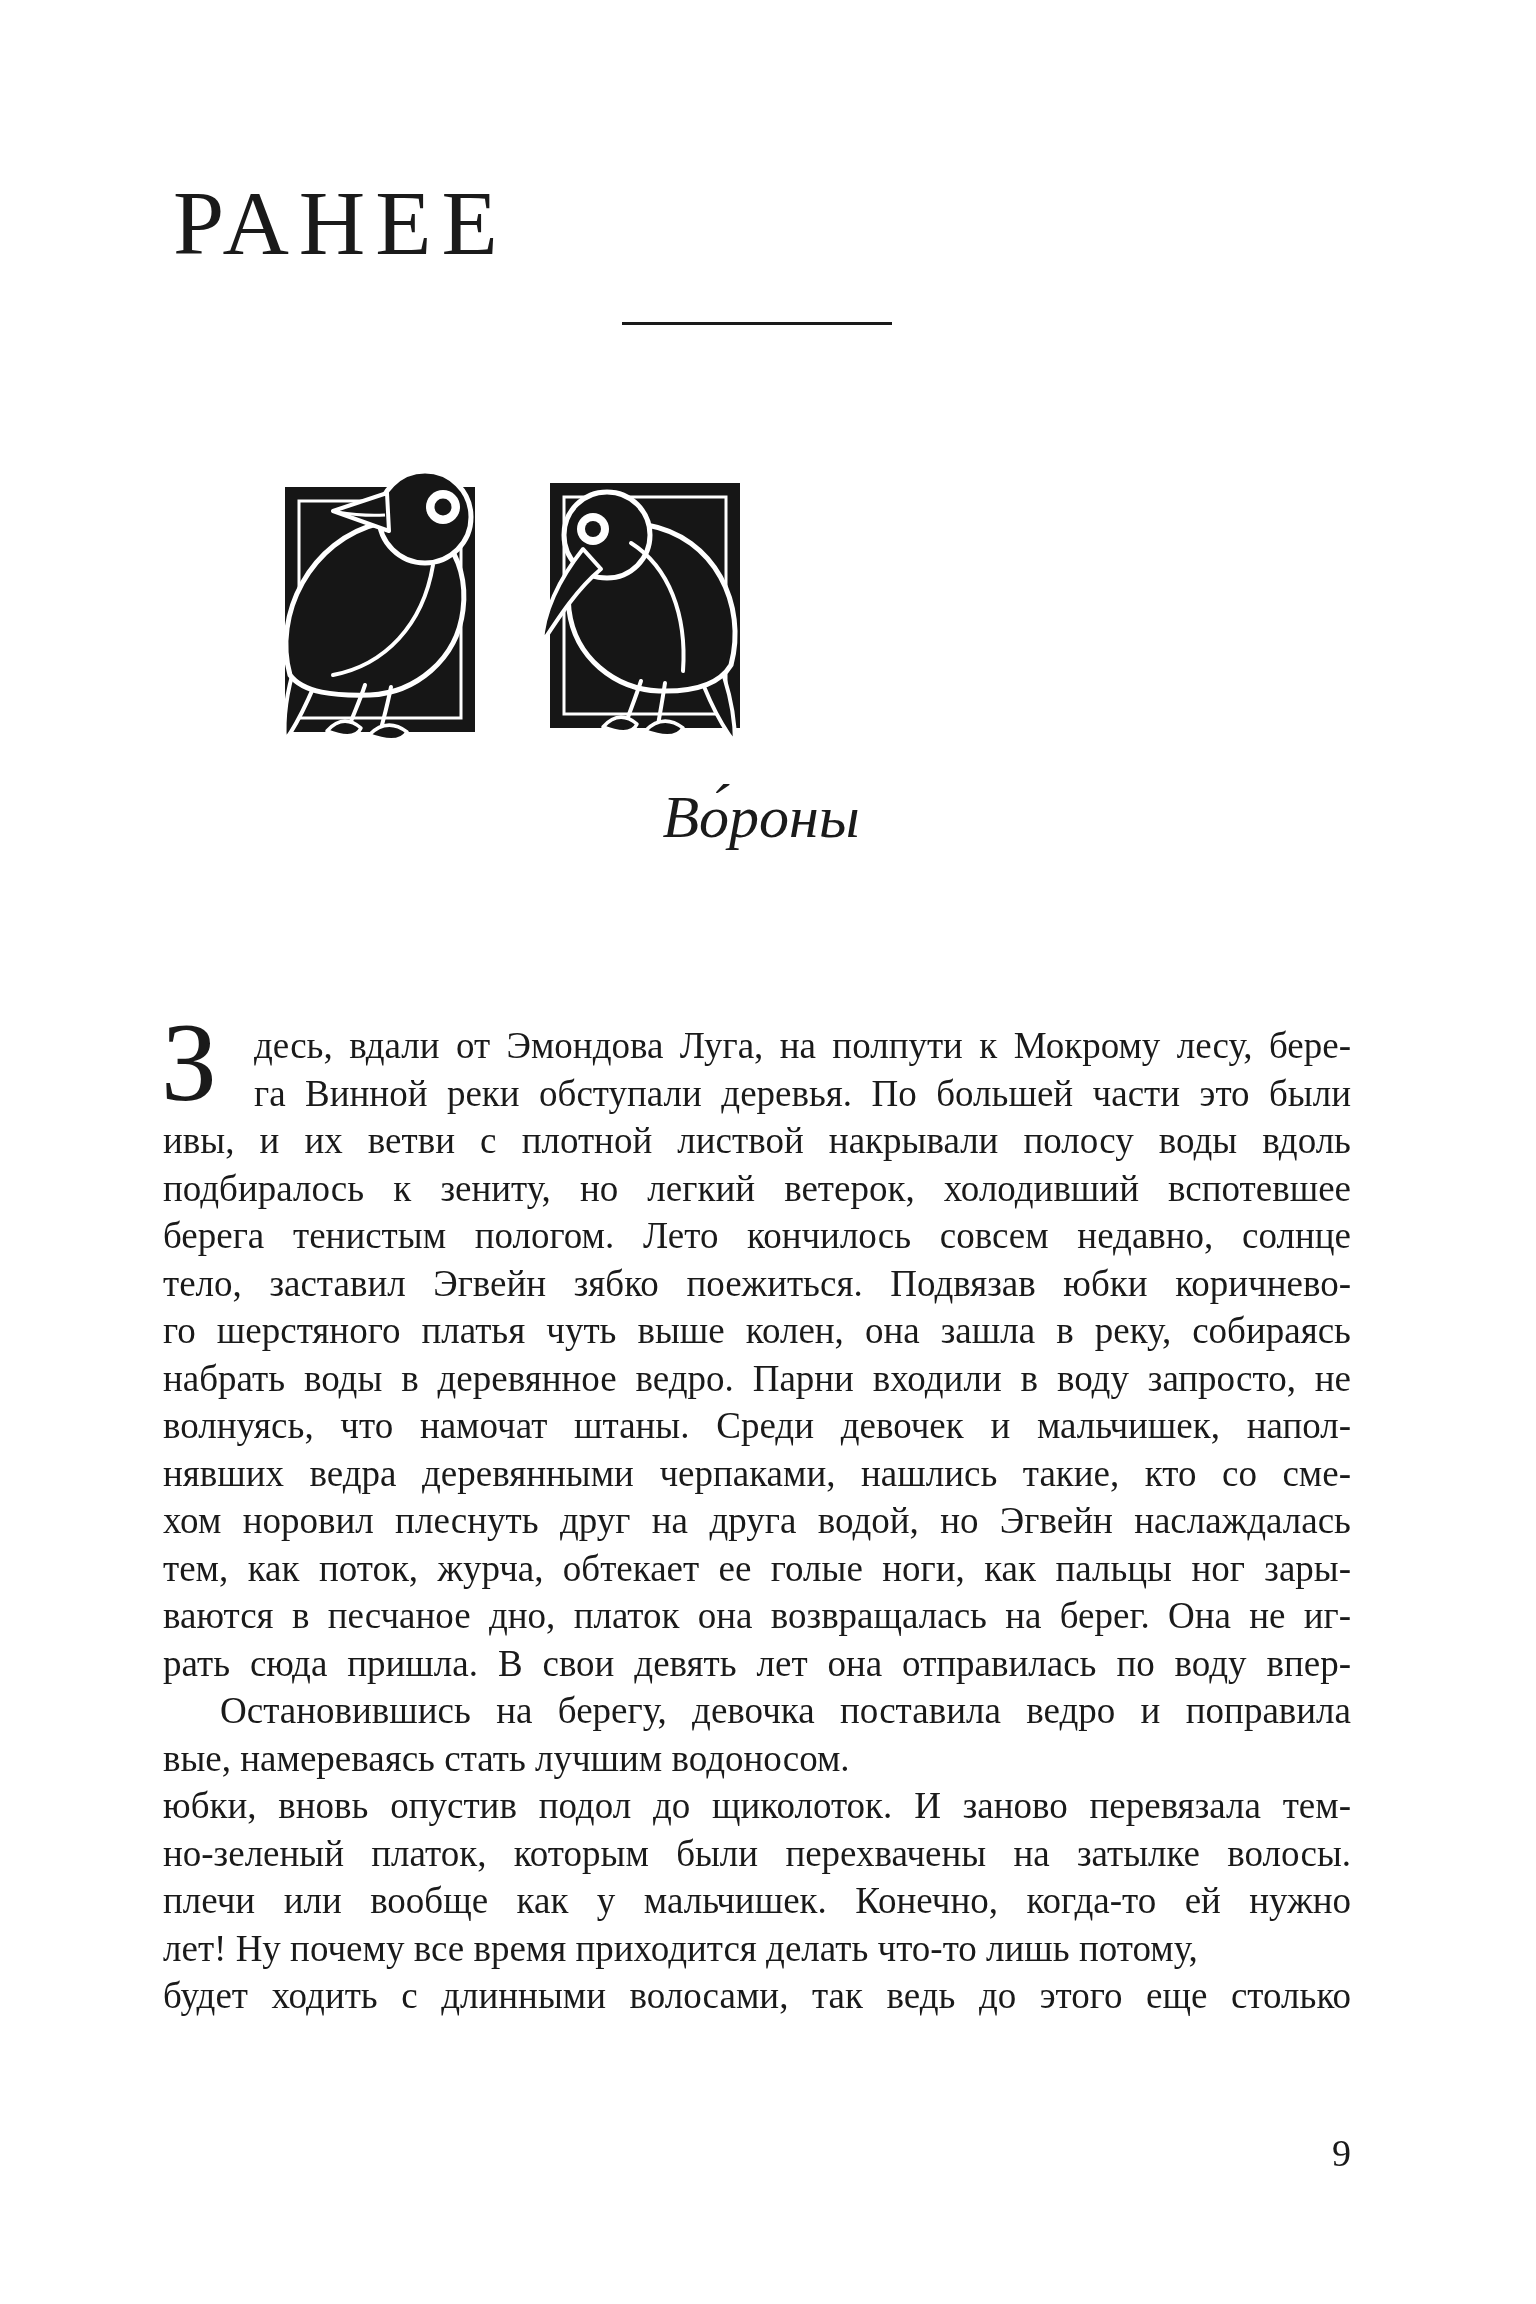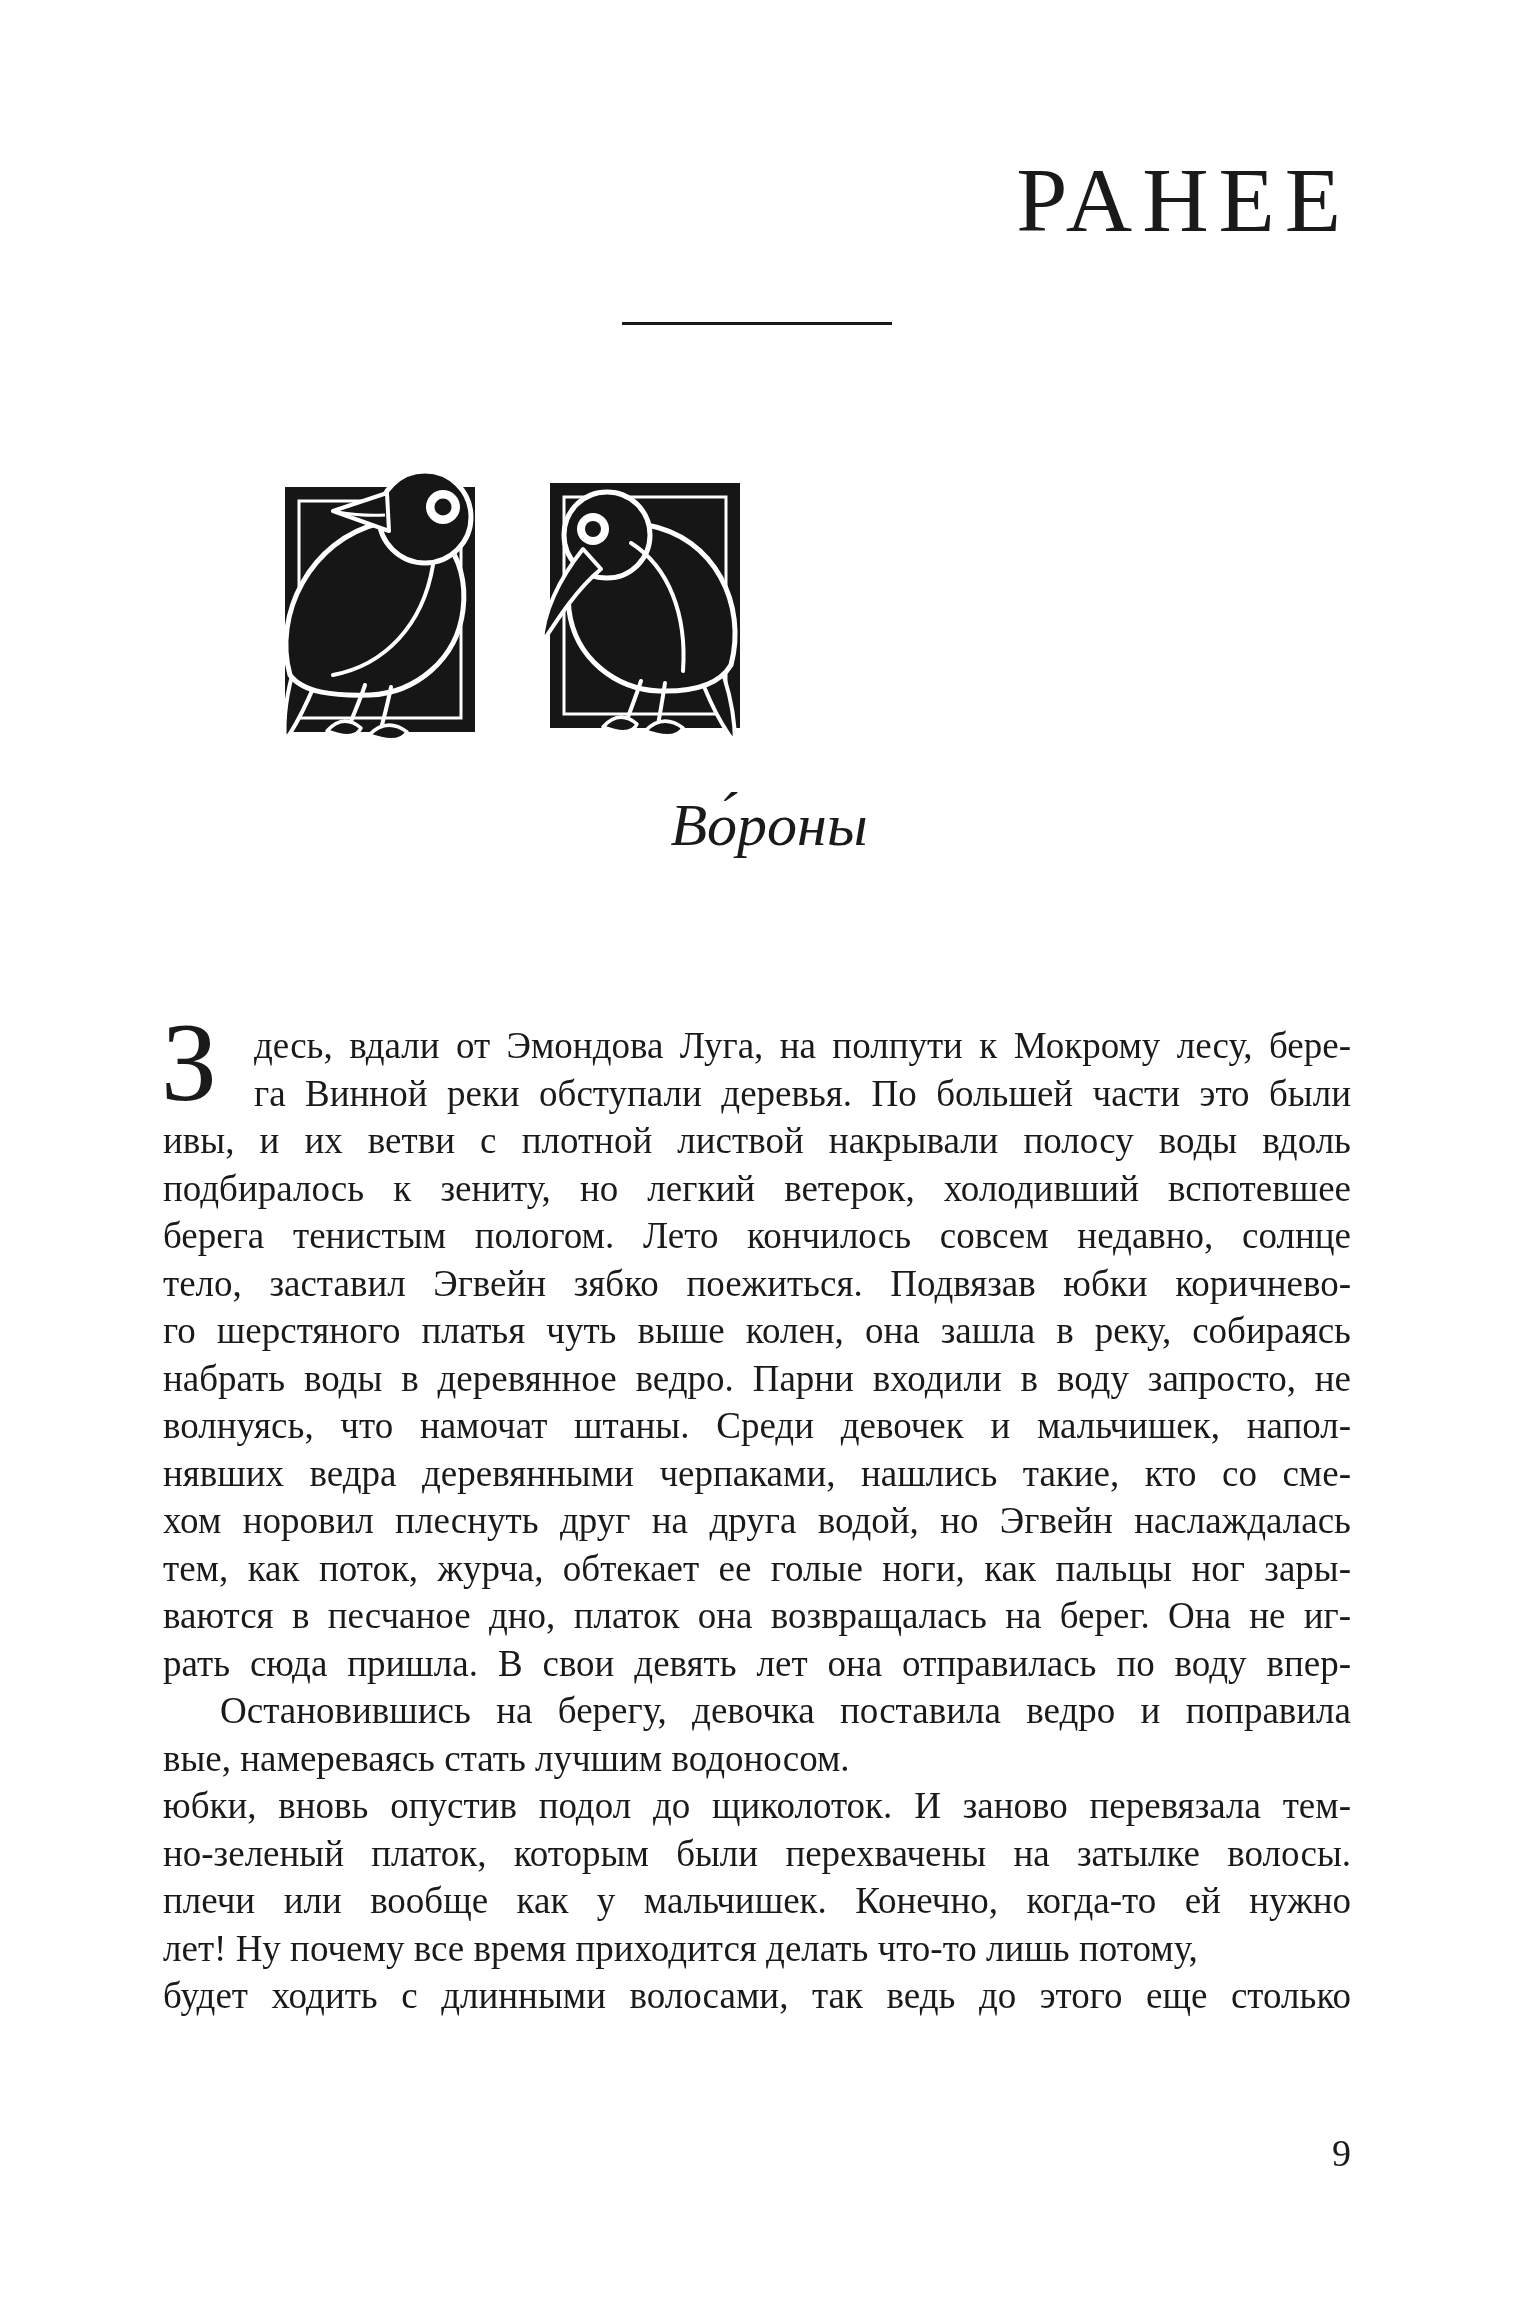--- a/index.html
+++ b/index.html
@@ -7,43 +7,43 @@
     position:relative;
     width:1536px;height:2304px;
     background:#ffffff;
     color:#1a1a1a;
     font-family:"Liberation Serif","DejaVu Serif",serif;
     overflow:hidden;
   }
   .col{position:absolute;left:163px;width:1188px;}
   
   .sec-title{
-    top:154px;margin:0;
+    top:177px;margin:0;
     font-weight:normal;
     font-size:92px;line-height:1;
     letter-spacing:10px;text-indent:10px;
-    text-align:right;
+    text-align:left;
     white-space:nowrap;
   }
   
   .rule{
     top:322px;left:50%;
     width:270px;height:3px;
     margin-left:-135px;
     background:#1a1a1a;
   }
   
   .birds{
     top:445px;left:265px;
     display:flex;gap:50px;
   }
   .birds svg{display:block;}
   
   .chap-title{
-    top:783px;margin:12px;
+    top:783px;margin:4px;
     font-weight:normal;
     font-style:italic;
     font-size:60px;line-height:1;
     text-align:center;
   }
   
   .body{top:1022px;font-size:37px;line-height:47.5px;}
   .line{
     text-align:justify;
     text-align-last:justify;

